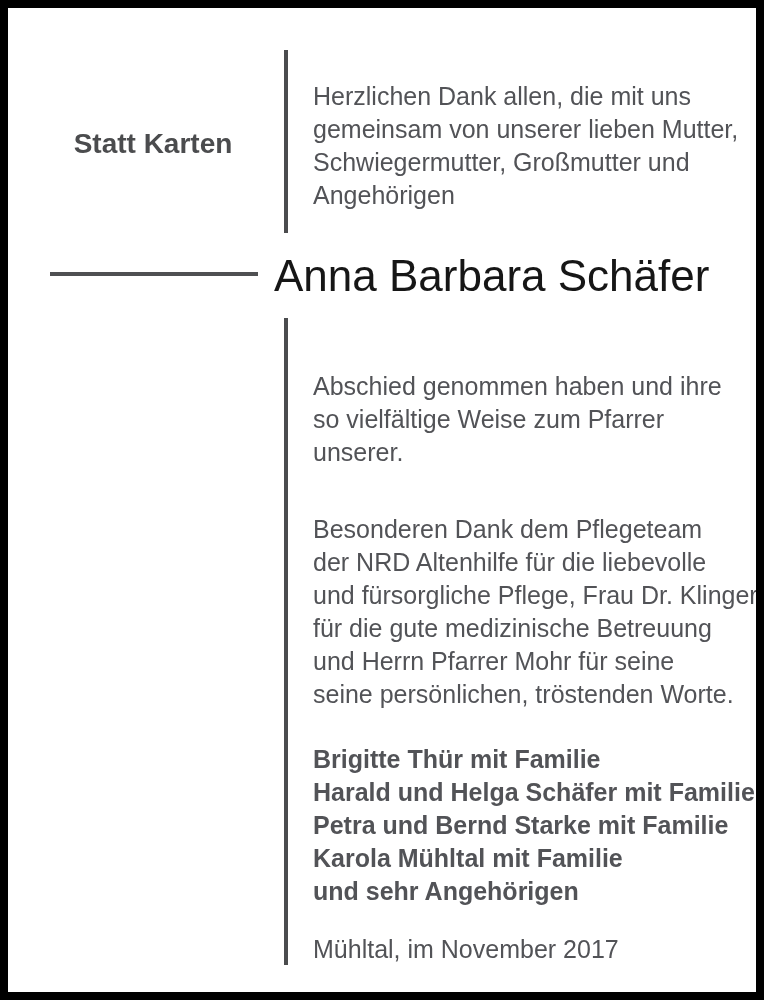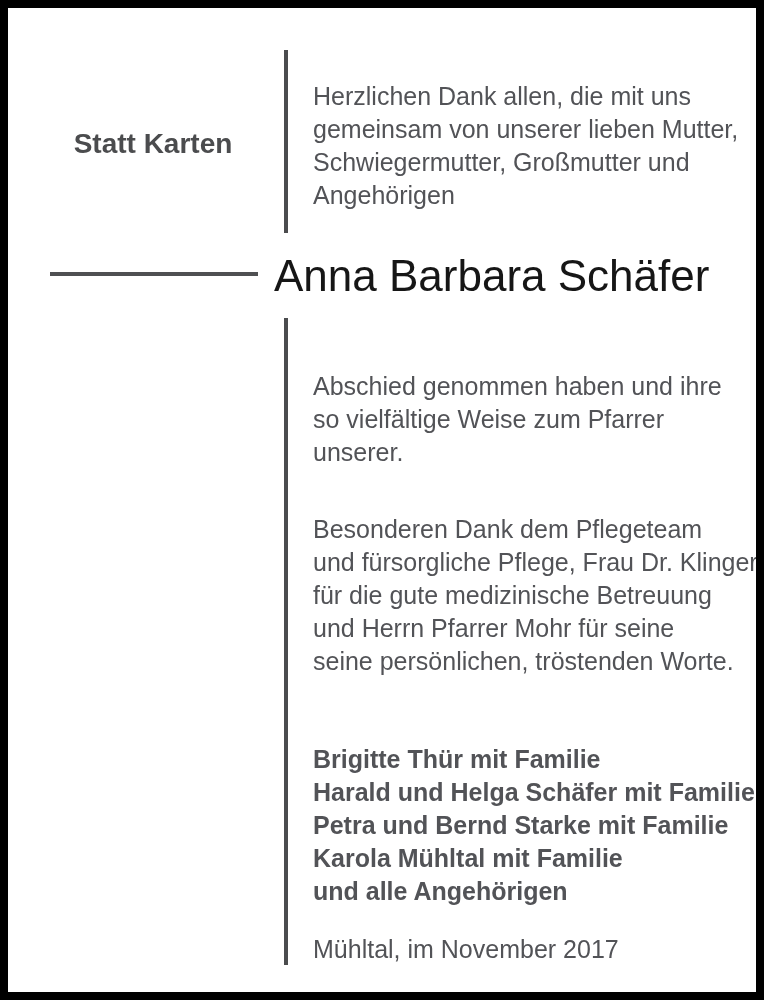--- a/index.html
+++ b/index.html
@@ -92,29 +92,30 @@
   <div class="vbar vbar-2"></div>
 
   <div class="textblock tb-para2">
     <div>Abschied genommen haben und ihre</div>
     <div>so vielfältige Weise zum Pfarrer</div>
     <div>unserer.</div>
   </div>
 
   <div class="textblock tb-para3">
     <div>Besonderen Dank dem Pflegeteam</div>
+    <div>der NRD Altenhilfe für die liebevolle</div>
     <div>und fürsorgliche Pflege, Frau Dr. Klinger</div>
     <div>für die gute medizinische Betreuung</div>
     <div>und Herrn Pfarrer Mohr für seine</div>
     <div>seine persönlichen, tröstenden Worte.</div>
   </div>
 
   <div class="textblock tb-mourners">
     <div>Brigitte Thür mit Familie</div>
     <div>Harald und Helga Schäfer mit Familie</div>
     <div>Petra und Bernd Starke mit Familie</div>
     <div>Karola Mühltal mit Familie</div>
-    <div>und alle Angehörigen</div>
+    <div>und sehr Angehörigen</div>
   </div>
 
   <div class="textblock tb-closing">Mühltal, im November 2017</div>
 
 </div>
 
 </body></html>

